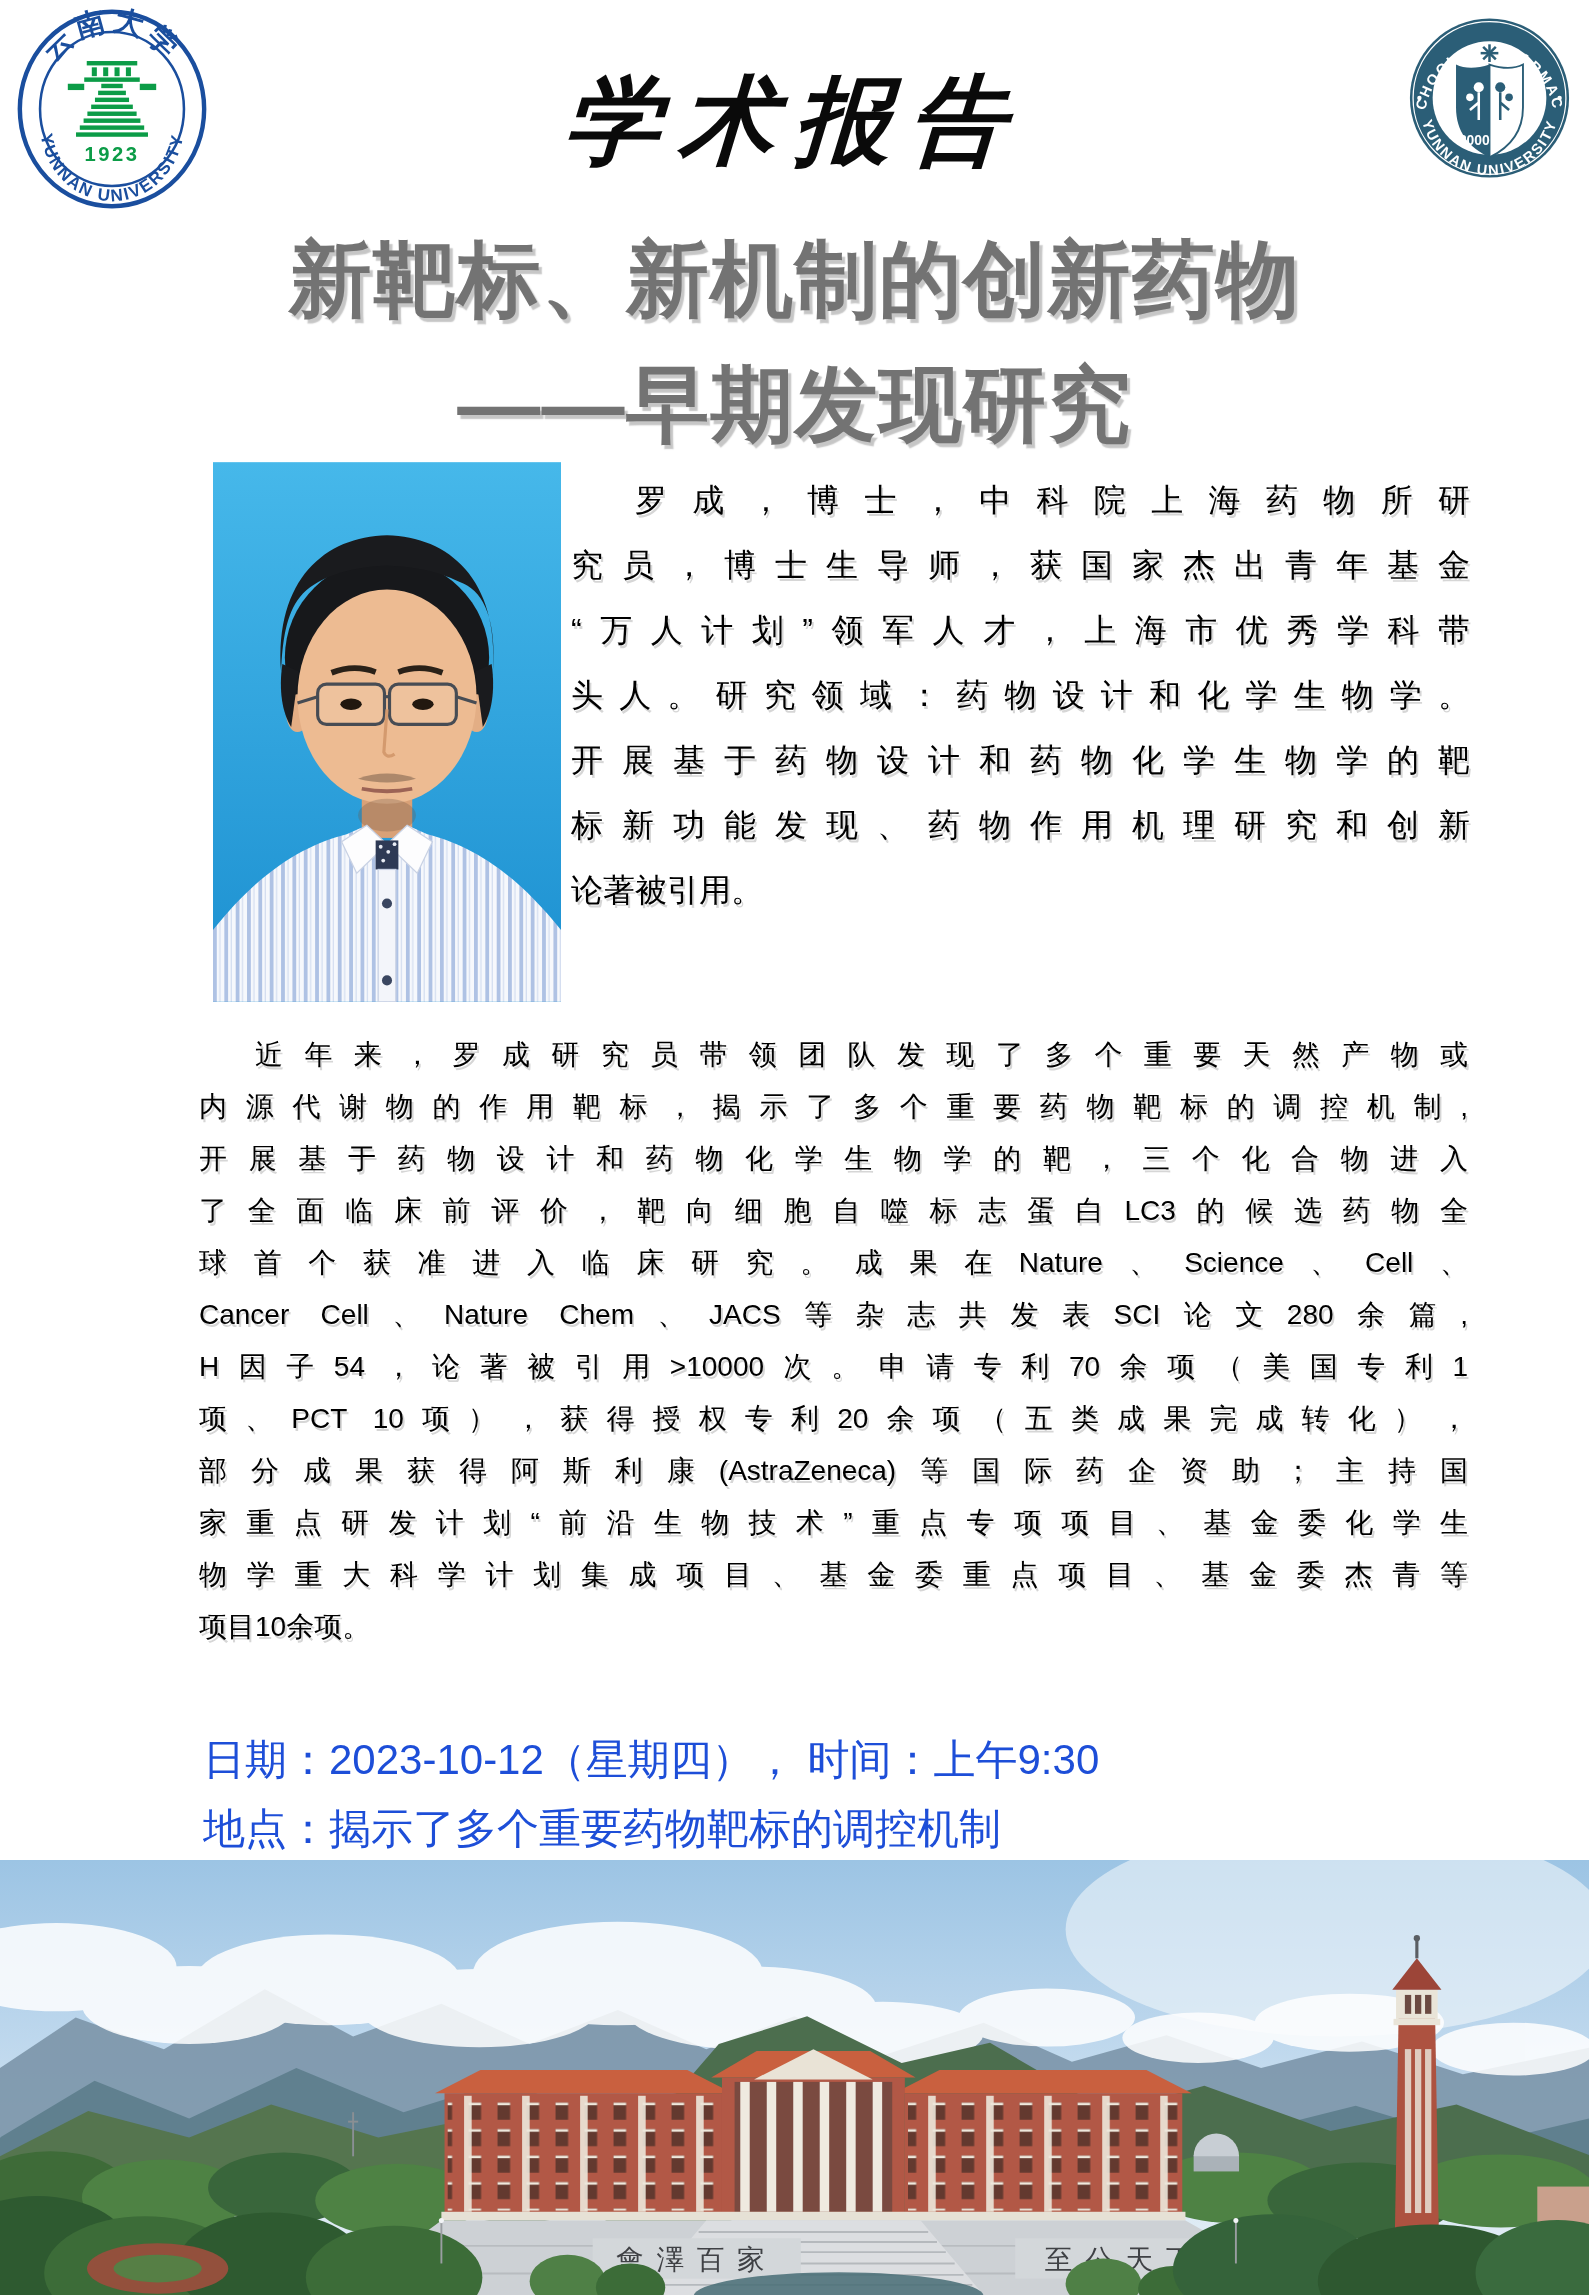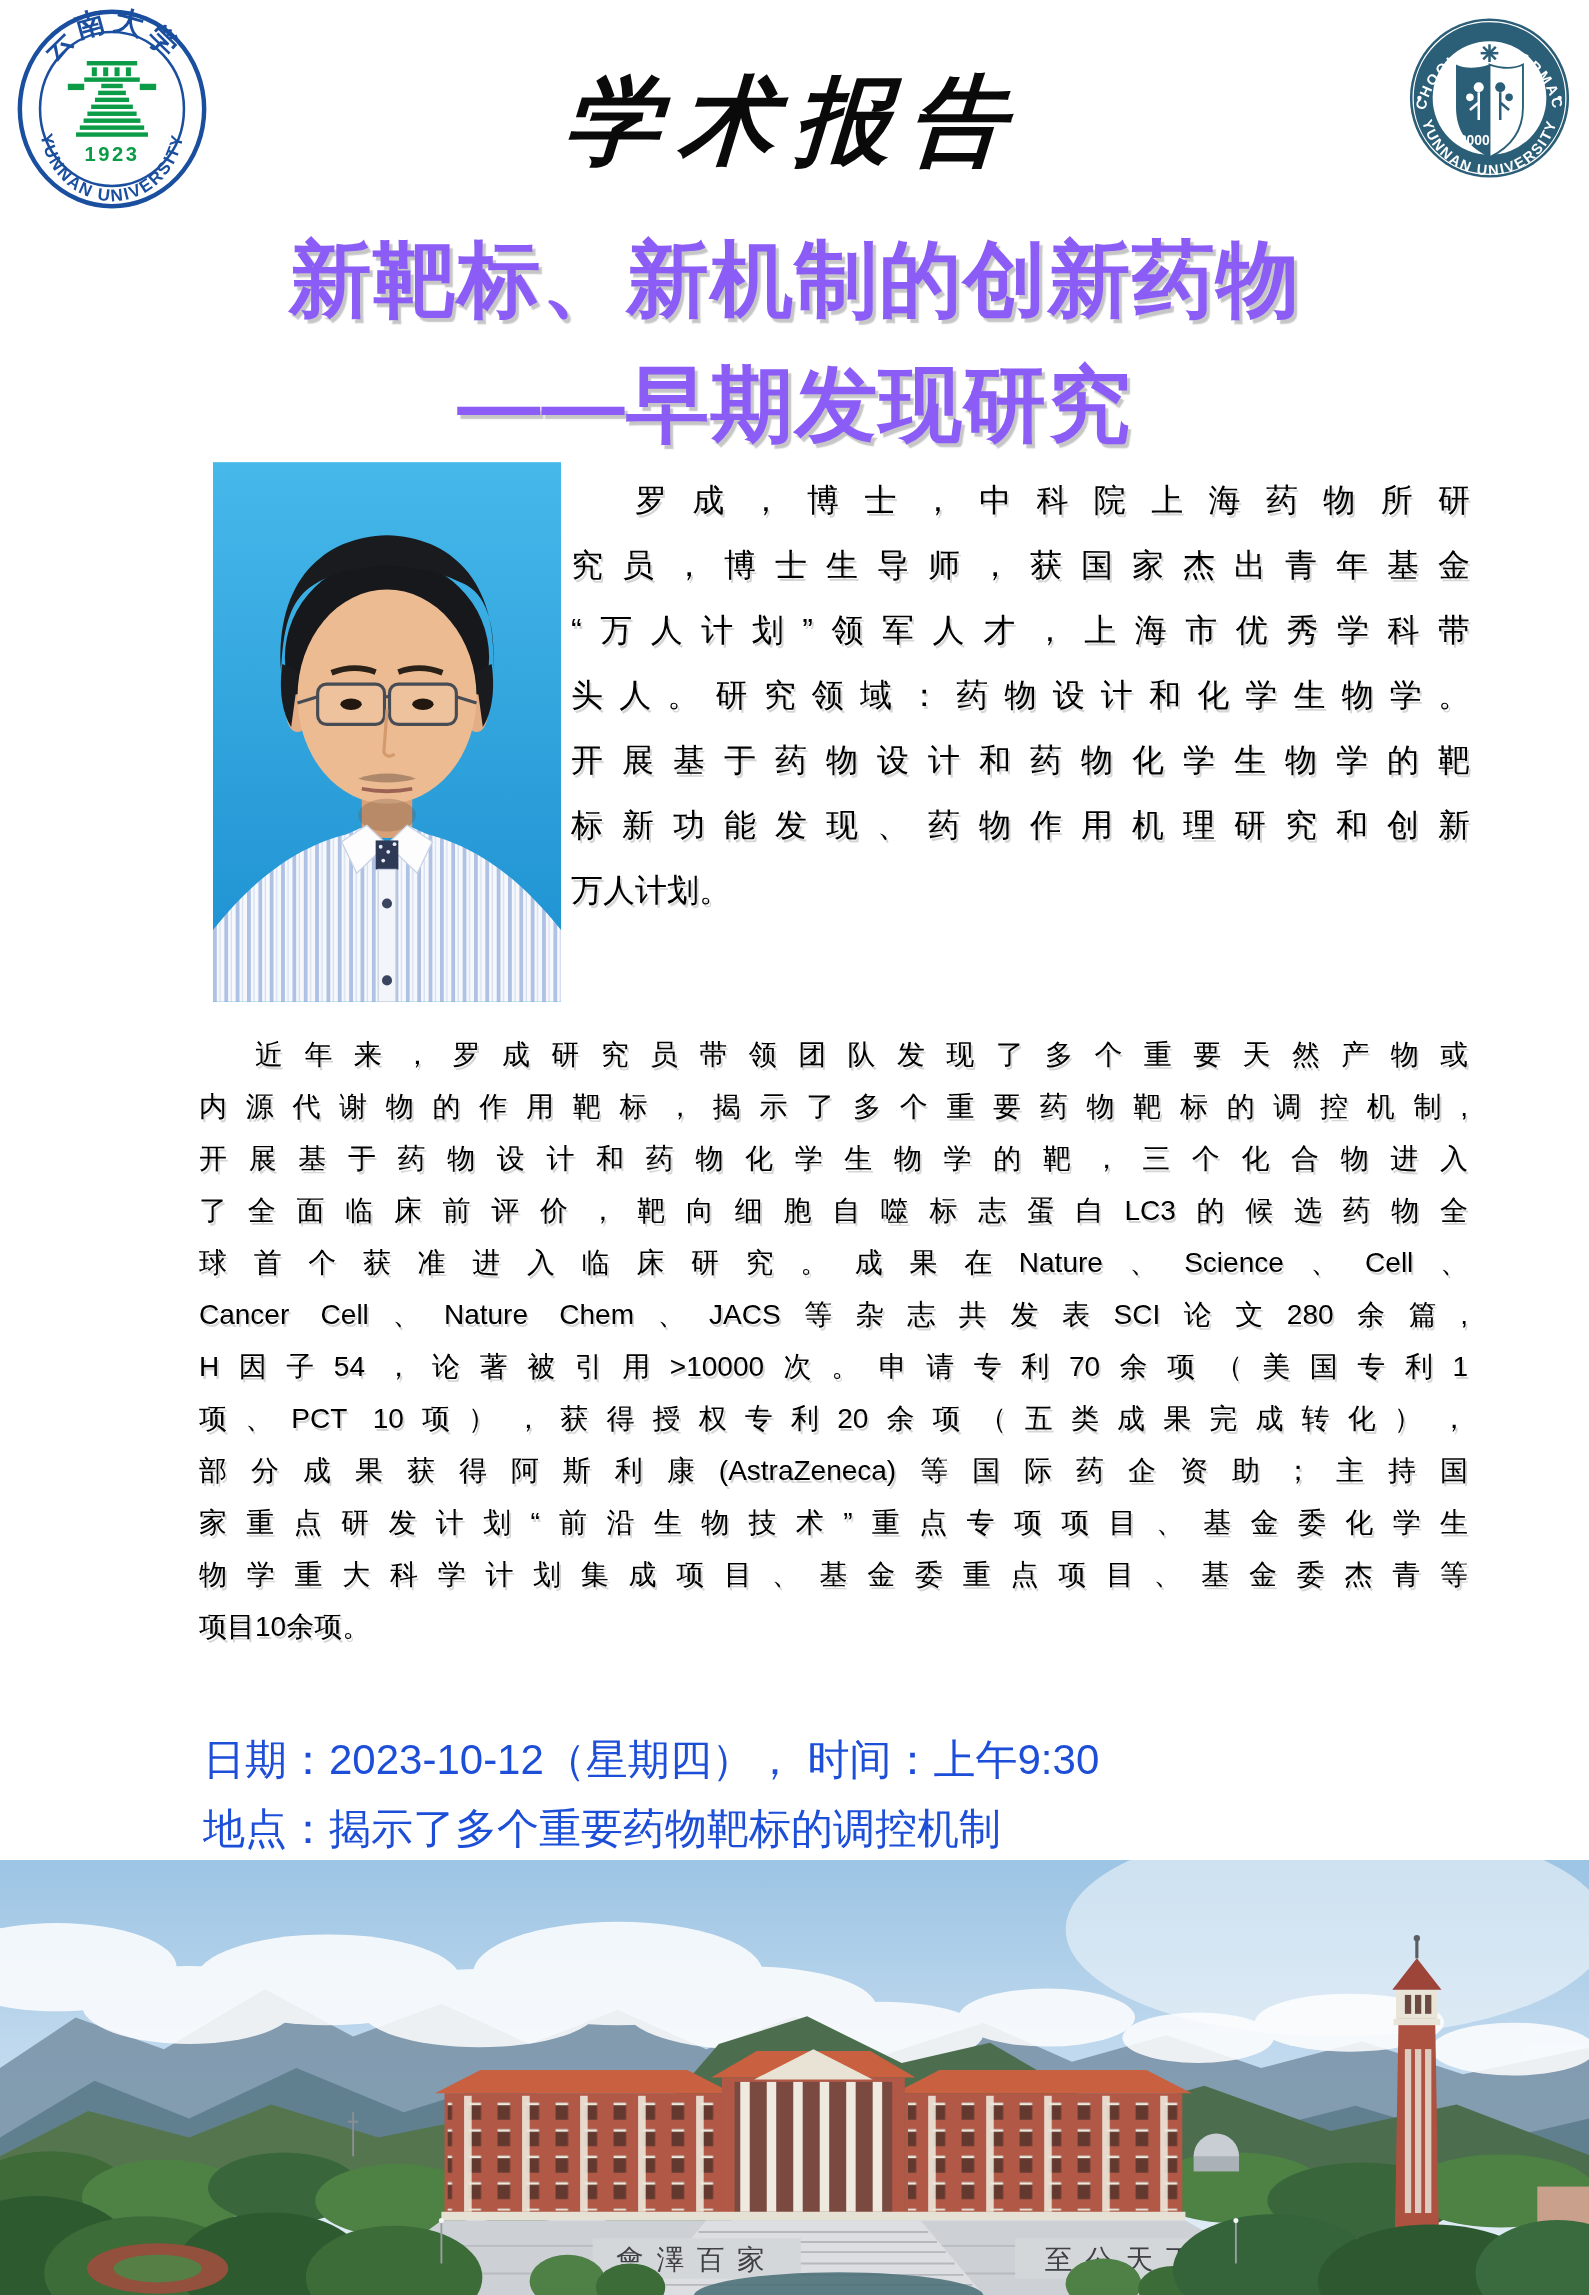--- a/index.html
+++ b/index.html
@@ -8,21 +8,21 @@
   .abs{position:absolute;}
 
   
   .seal-left{left:16.4px;top:7.6px;width:192px;height:202px;}
   .seal-right{left:1408px;top:14px;width:163px;height:168px;}
   .callig{left:0;right:0;top:68px;text-align:center;
           font-family:"DejaVu Serif","Liberation Serif",serif;font-style:italic;font-weight:700;
           font-size:96px;line-height:1.1;letter-spacing:19px;color:#0a0a0a;transform:skewX(-3deg);}
 
   
-  .title{left:0;right:0;top:217px;text-align:center;color:#8b5cf6;font-weight:700;
+  .title{left:0;right:0;top:217px;text-align:center;color:#737373;font-weight:700;
          font-size:83px;line-height:125px;letter-spacing:1.3px;text-shadow:3.2px 3.8px 1.3px #c6c6c6;}
 
   
   .portrait{left:213px;top:462px;width:348px;height:540px;}
 
   
   .bio{left:571px;top:468px;width:899px;font-size:32px;text-shadow:1.9px 2.5px 0.6px #d6d6d6;}
   .bio .ln{height:65px;line-height:65px;white-space:nowrap;}
 
   
@@ -174,21 +174,21 @@
     <circle cx="276" cy="822" r="8" fill="#3A4660"></circle>
   </svg>
 
   <div class="abs bio">
     <div class="ln jl ind">罗成，博士，中科院上海药物所研</div>
     <div class="ln jl">究员，博士生导师，获国家杰出青年基金</div>
     <div class="ln jl">“万人计划”领军人才，上海市优秀学科带</div>
     <div class="ln jl">头人。研究领域：药物设计和化学生物学。</div>
     <div class="ln jl">开展基于药物设计和药物化学生物学的靶</div>
     <div class="ln jl">标新功能发现、药物作用机理研究和创新</div>
-    <div class="ln lft">万人计划。</div>
+    <div class="ln lft">论著被引用。</div>
   </div>
 
   <div class="abs para">
     <div class="ln jl ind">近年来，罗成研究员带领团队发现了多个重要天然产物或</div>
     <div class="ln jl">内源代谢物的作用靶标，揭示了多个重要药物靶标的调控机制,</div>
     <div class="ln jl">开展基于药物设计和药物化学生物学的靶，三个化合物进入</div>
     <div class="ln jl">了全面临床前评价，靶向细胞自噬标志蛋白LC3的候选药物全</div>
     <div class="ln jl">球首个获准进入临床研究。成果在Nature、Science、Cell、</div>
     <div class="ln jl">Cancer Cell、Nature Chem、JACS等杂志共发表SCI论文280余篇,</div>
     <div class="ln jl">H因子54，论著被引用&gt;10000次。申请专利70余项（美国专利1</div>

